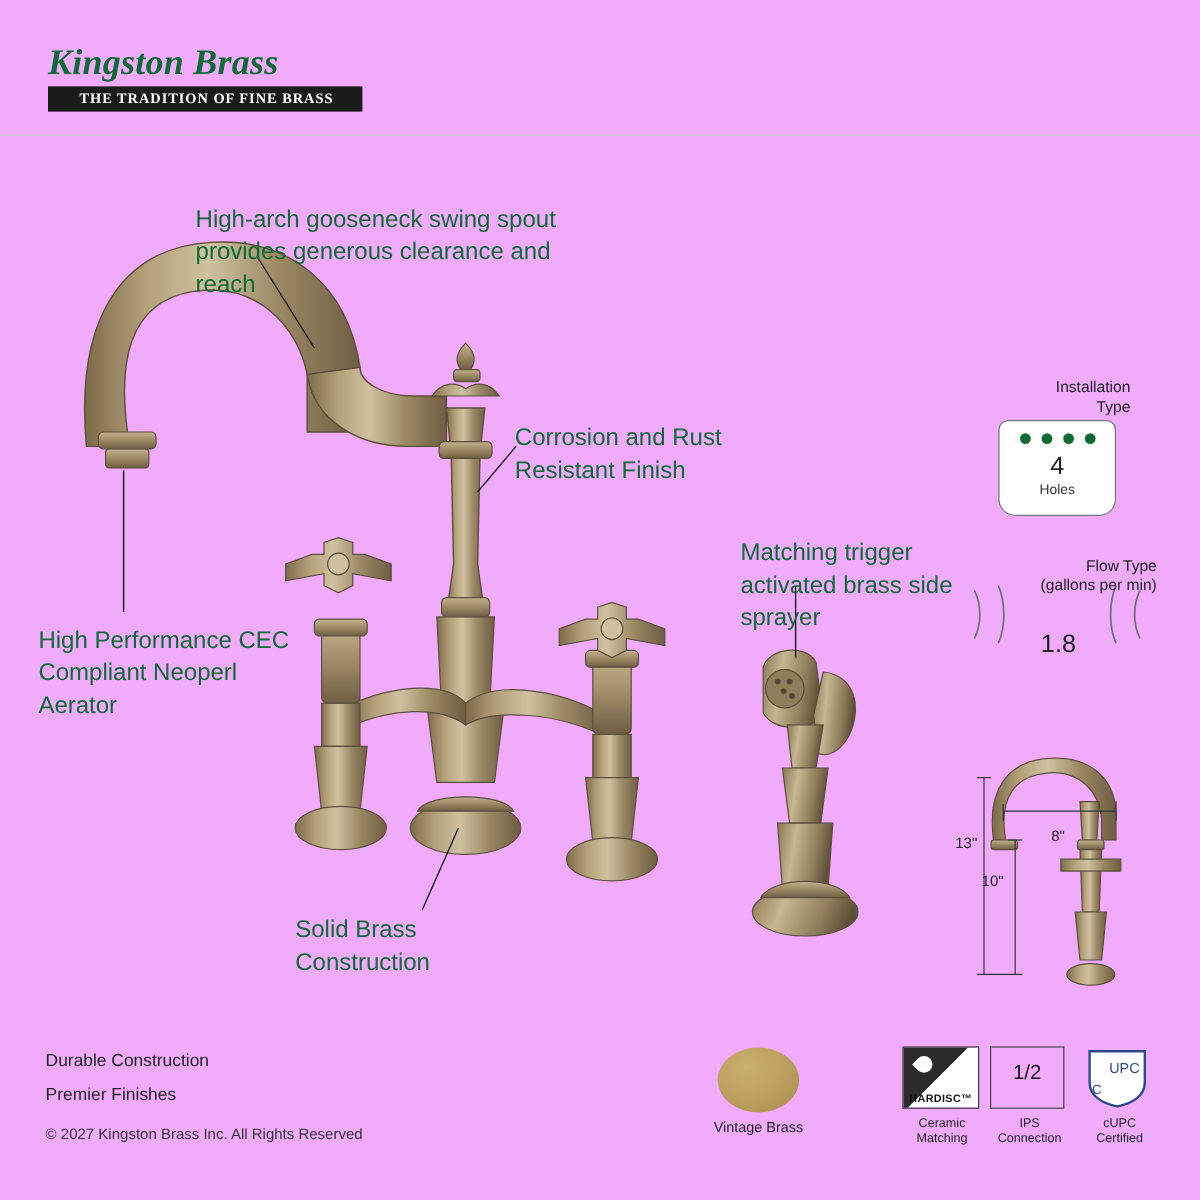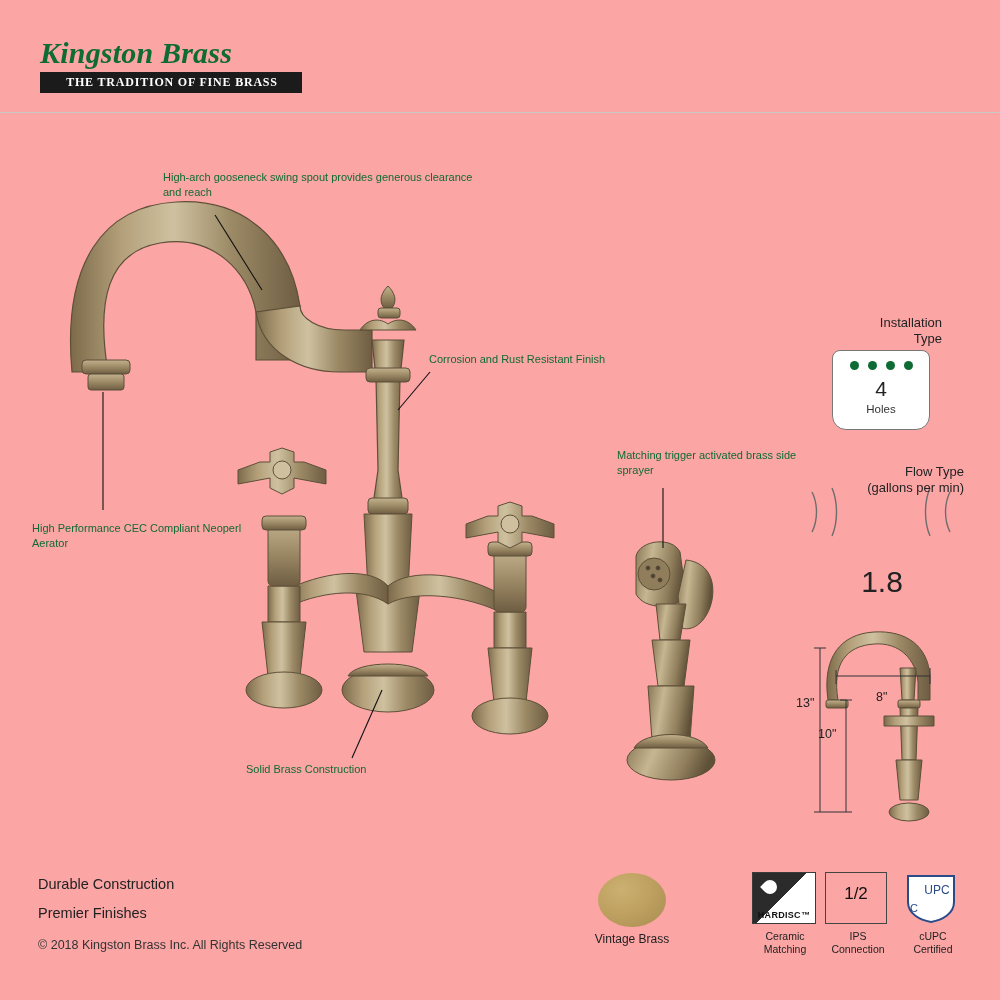--- a/index.html
+++ b/index.html
@@ -11,21 +11,21 @@
     width: 1000px;
     height: 1000px;
     position: relative;
     font-family: "Liberation Sans", sans-serif;
     color: #222;
     overflow: hidden;
   }
   .page {
     position: absolute;
     inset: 0;
-    background: #fca5a5;
+    background: #f0abfc;
   }
 
   
   .brand {
     position: absolute;
     left: 40px;
     top: 38px;
     width: 380px;
   }
   .brand-name {
@@ -55,21 +55,21 @@
     right: 0;
     top: 112px;
     height: 1px;
     background: #c9c9c9;
   }
 
   
   .callout {
     position: absolute;
     color: #0e6b33;
-    font-size: 11px;
+    font-size: 20px;
     line-height: 1.35;
     font-family: "Liberation Sans", sans-serif;
   }
   .c-spout   { left: 163px; top: 170px; width: 330px; }
   .c-finish  { left: 429px; top: 352px; width: 180px; }
   .c-sprayer { left: 617px; top: 448px; width: 210px; }
   .c-aerator { left: 32px;  top: 521px; width: 230px; }
   .c-solid   { left: 246px; top: 762px; width: 170px; }
 
   
@@ -121,23 +121,22 @@
     position: absolute;
     top: 52px; left: 0; width: 100%;
     text-align: center;
     font-size: 11.5px;
     color: #333;
   }
   .flow-value {
     position: absolute;
     left: 800px; top: 525px; width: 164px;
     text-align: center;
-    font-size: 30px;
-    color: #222;
-    margin-top: 40px;
+    font-size: 21px;
+    color: #222;
   }
 
   
   .dim-label {
     position: absolute;
     font-size: 12.5px;
     color: #222;
   }
 
   
@@ -393,21 +392,21 @@
     <div>(gallons per min)</div>
   </div>
   <div class="flow-value">1.8</div>
 
   <div class="dim-label" style="left:796px; top:696px;">13"</div>
   <div class="dim-label" style="left:818px; top:727px;">10"</div>
   <div class="dim-label" style="left:876px; top:690px;">8"</div>
 
   <div class="foot-line" id="foot1">Durable Construction</div>
   <div class="foot-line" id="foot2">Premier Finishes</div>
-  <div class="foot-line" id="foot3">© 2018 Kingston Brass Inc. All Rights Reserved</div>
+  <div class="foot-line" id="foot3">© 2027 Kingston Brass Inc. All Rights Reserved</div>
 
   <div class="swatch"></div>
   <div class="swatch-label">Vintage Brass</div>
 
   <div class="badge" id="badge-hardisc">
     <div class="hardisc-tile">
       <span class="drop"></span>
       <span class="hardisc-word">HARDISC™</span>
     </div>
     <div class="cap">

